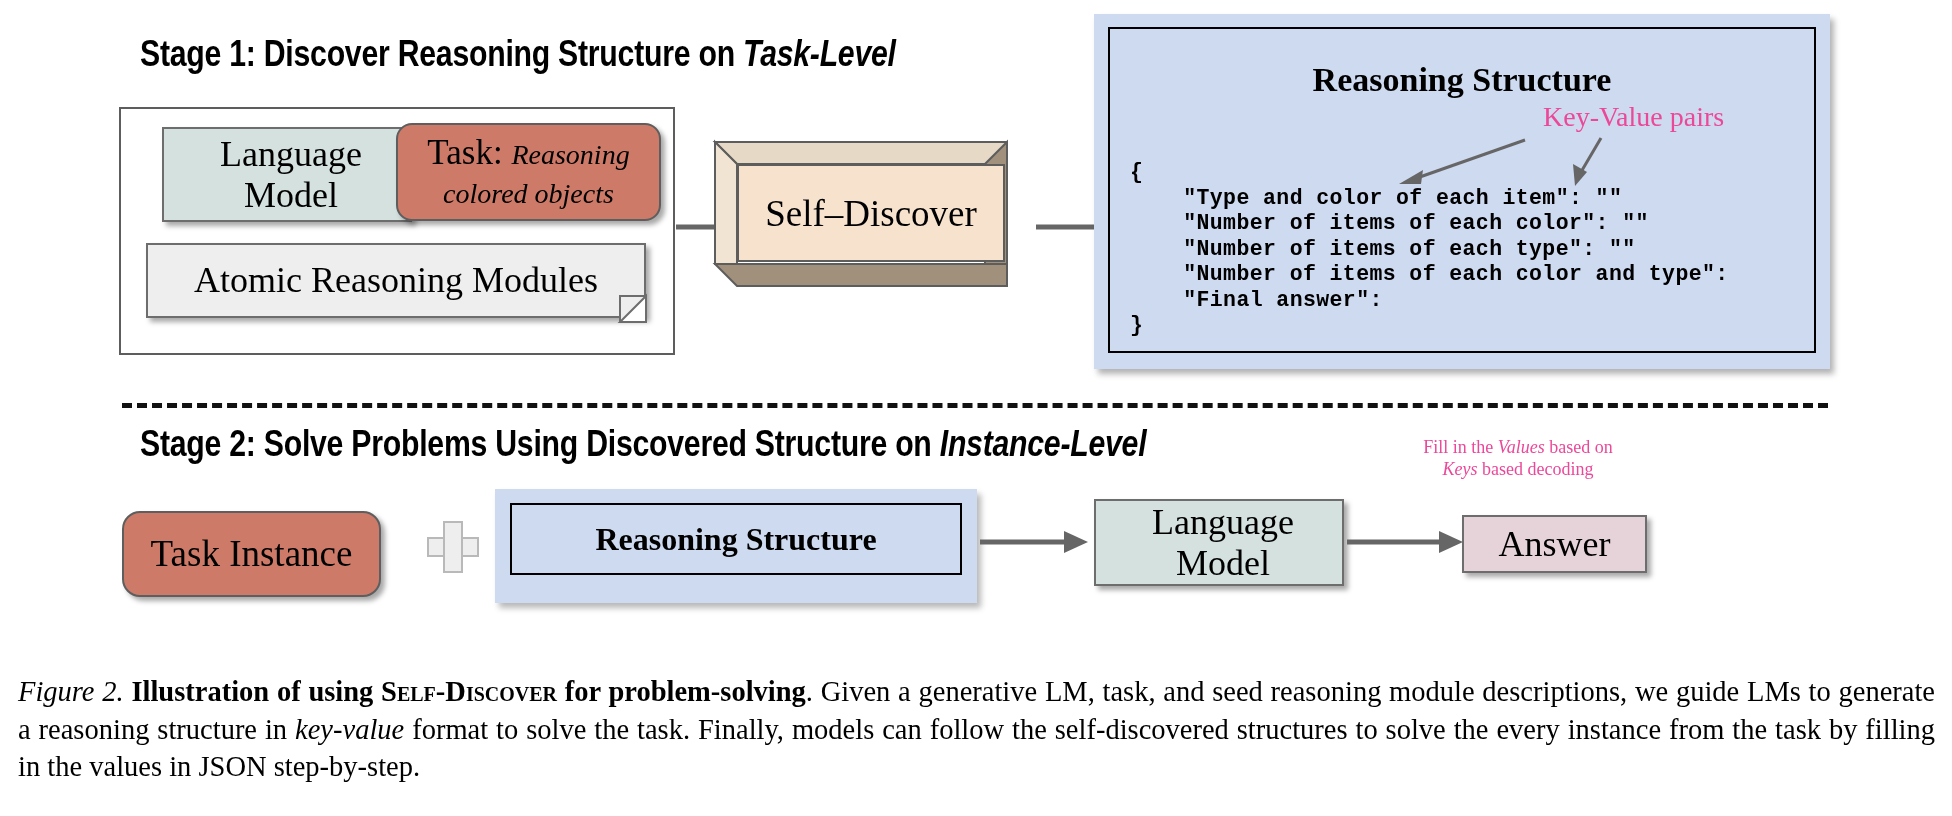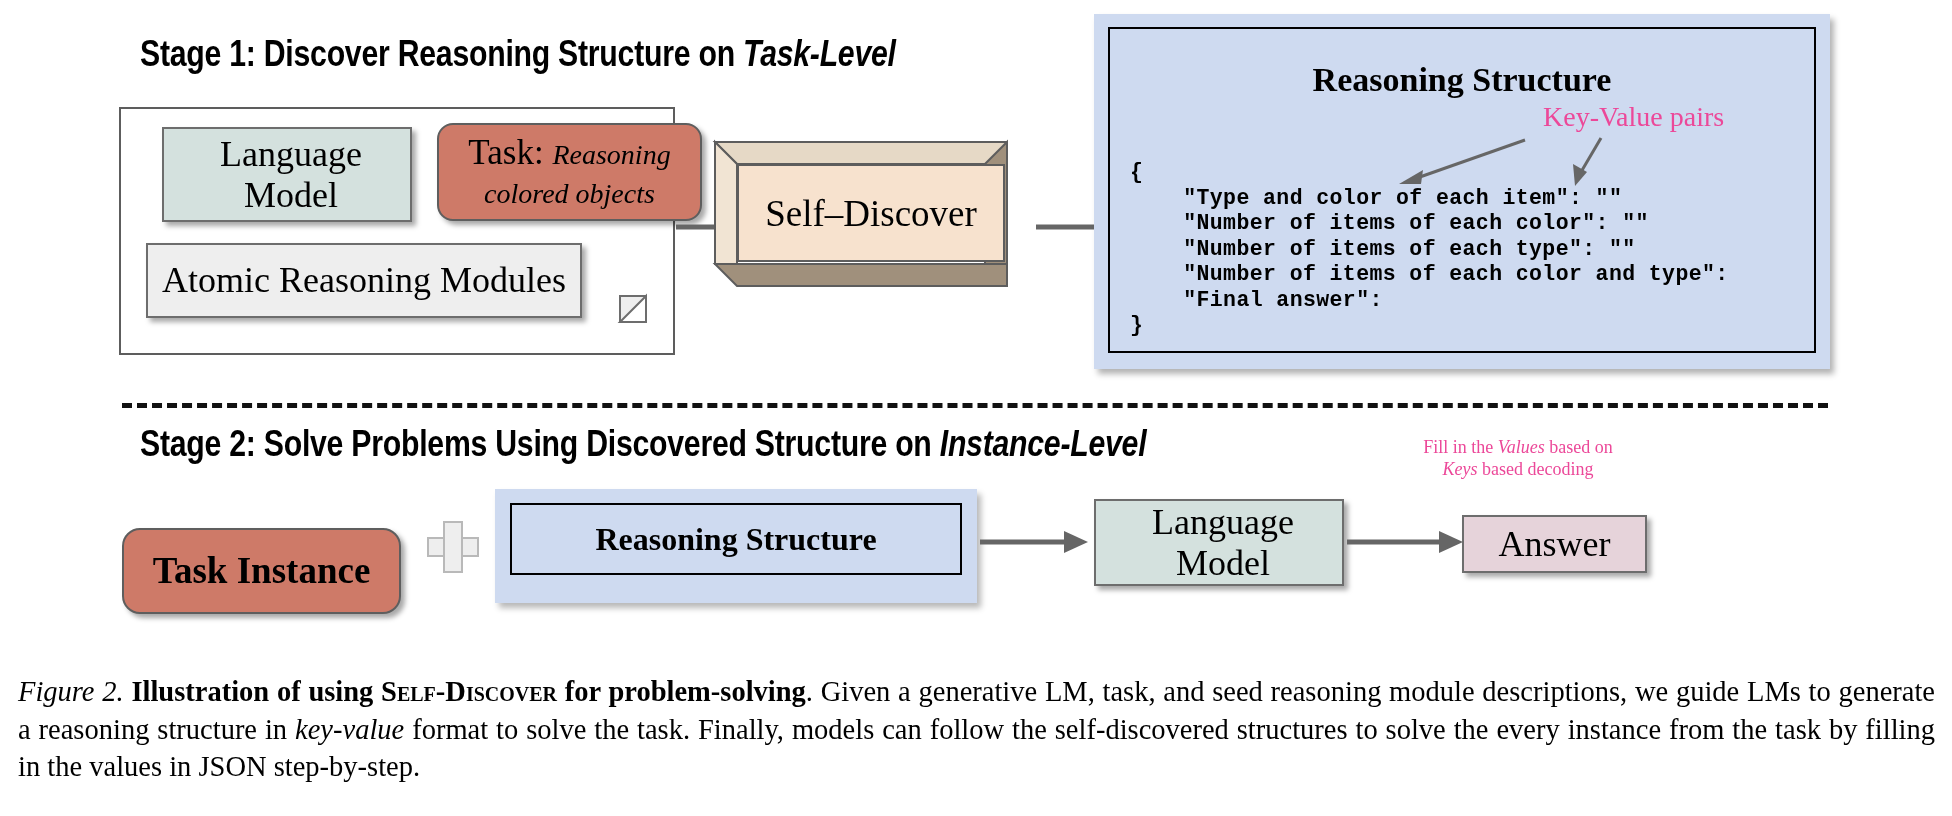--- a/index.html
+++ b/index.html
@@ -17,21 +17,21 @@
   .stage-title .it{font-style:italic;}
 
   
   .box{
     box-sizing:border-box;display:flex;align-items:center;justify-content:center;
     text-align:center;line-height:1.12;
   }
   .shadow{box-shadow:4px 4px 5px rgba(0,0,0,0.34);}
 
   .lm-box{background:#d4e1de;border:2px solid #6d6d6d;font-size:36px;padding-left:8px;}
-  .task-box{background:#ce7a68;border:2px solid #5e5e5e;border-radius:16px;font-size:35px;margin-left:41px;}
+  .task-box{background:#ce7a68;border:2px solid #5e5e5e;border-radius:16px;font-size:35px;}
   .task-box .lbl{font-weight:normal;}
   .task-box .sub{font-style:italic;font-size:28px;}
   .arm-box{background:#eeeeee;border:2px solid #6d6d6d;font-size:36px;}
   .outer-frame{border:2px solid #5d5d5d;background:#ffffff;box-sizing:border-box;}
 
   
   .cube-wrap{position:absolute;padding-left:24px;}
   .cube-face{
     position:absolute;left:22px;top:22px;width:268px;height:98px;
     background:#f7e2ce;border:2px solid #5d5d5d;box-sizing:border-box;
@@ -99,21 +99,21 @@
 </div>
 
 <div class="abs box task-box shadow" style="left:396px;top:123px;width:265px;height:98px;">
   <span style="padding:0 8px;">
     <span class="lbl">Task:</span>
     <span class="sub" style="white-space:pre-line;display:inline;">Reasoning
 colored objects</span>
   </span>
 </div>
 
-<div class="abs box arm-box shadow" style="left:146px;top:243px;width:436px;height:75px;">
+<div class="abs box arm-box shadow" style="left:146px;top:243px;width:500px;height:75px;">
   <span>Atomic Reasoning Modules</span>
 </div>
 
 <svg class="abs" style="left:620px;top:296px;width:34px;height:34px;" viewBox="0 0 34 34">
   <polygon points="0,0 26,0 26,26 0,26" fill="#eeeeee" stroke="#6d6d6d" stroke-width="2"></polygon>
   <polygon points="26,26 26,0 0,26" fill="#ffffff" stroke="#6d6d6d" stroke-width="2"></polygon>
 </svg>
 
 <svg class="abs" style="left:676px;top:212px;width:98px;height:30px;" viewBox="0 0 98 30">
   <line x1="0" y1="15" x2="78" y2="15" stroke="#666666" stroke-width="5"></line>
@@ -155,21 +155,21 @@
 <div class="dashes" style="left:122px;top:403px;width:1706px;"></div>
 
 <div class="abs stage-title" style="left:140px;top:423px;">
   <span>Stage 2: Solve Problems Using Discovered Structure on </span><span class="it">Instance-Level</span>
 </div>
 
 <div class="abs ann-fill red" style="left:1368px;top:437px;width:300px;">
   <span>Fill in the </span><span class="it">Values</span><span> based on</span><br><span class="it">Keys</span><span> based decoding</span>
 </div>
 
-<div class="abs box ti-box shadow" style="left:122px;top:528px;width:279px;height:86px;font-weight:bold;">
+<div class="abs box ti-box shadow" style="left:122px;top:511px;width:259px;height:86px;">
   <span>Task Instance</span>
 </div>
 
 <div class="plus" style="left:427px;top:521px;width:52px;height:52px;">
   <div style="left:0;top:16px;width:52px;height:20px;"></div>
   <div style="left:16px;top:0;width:20px;height:52px;"></div>
   <div style="left:18px;top:18px;width:16px;height:16px;border:none;background:#eeeeee;"></div>
 </div>
 
 <div class="abs rs2-outer" style="left:495px;top:489px;width:482px;height:114px;">

